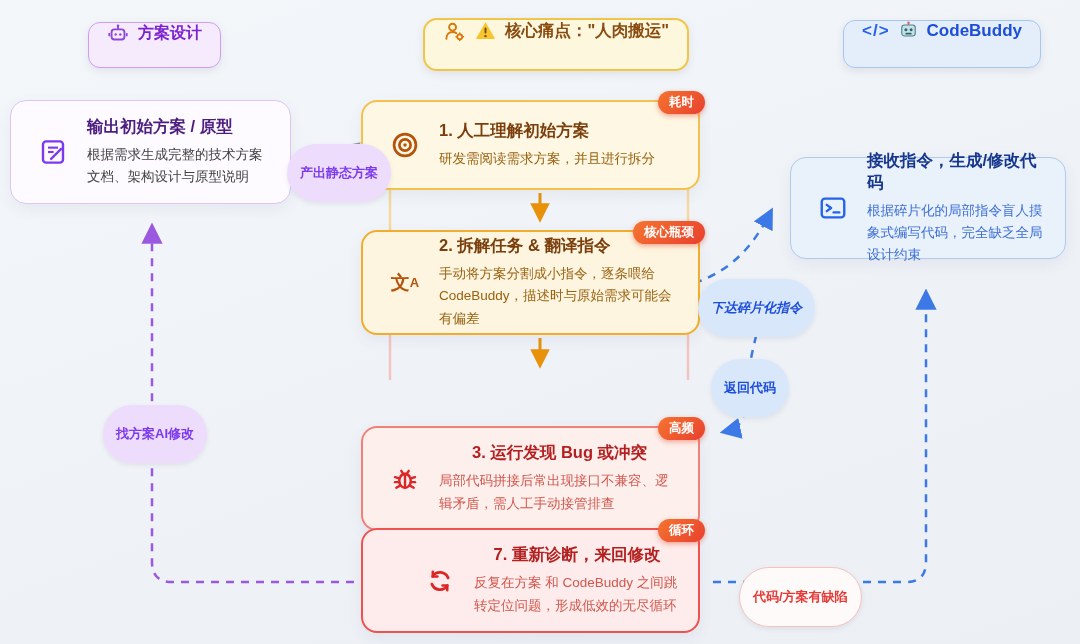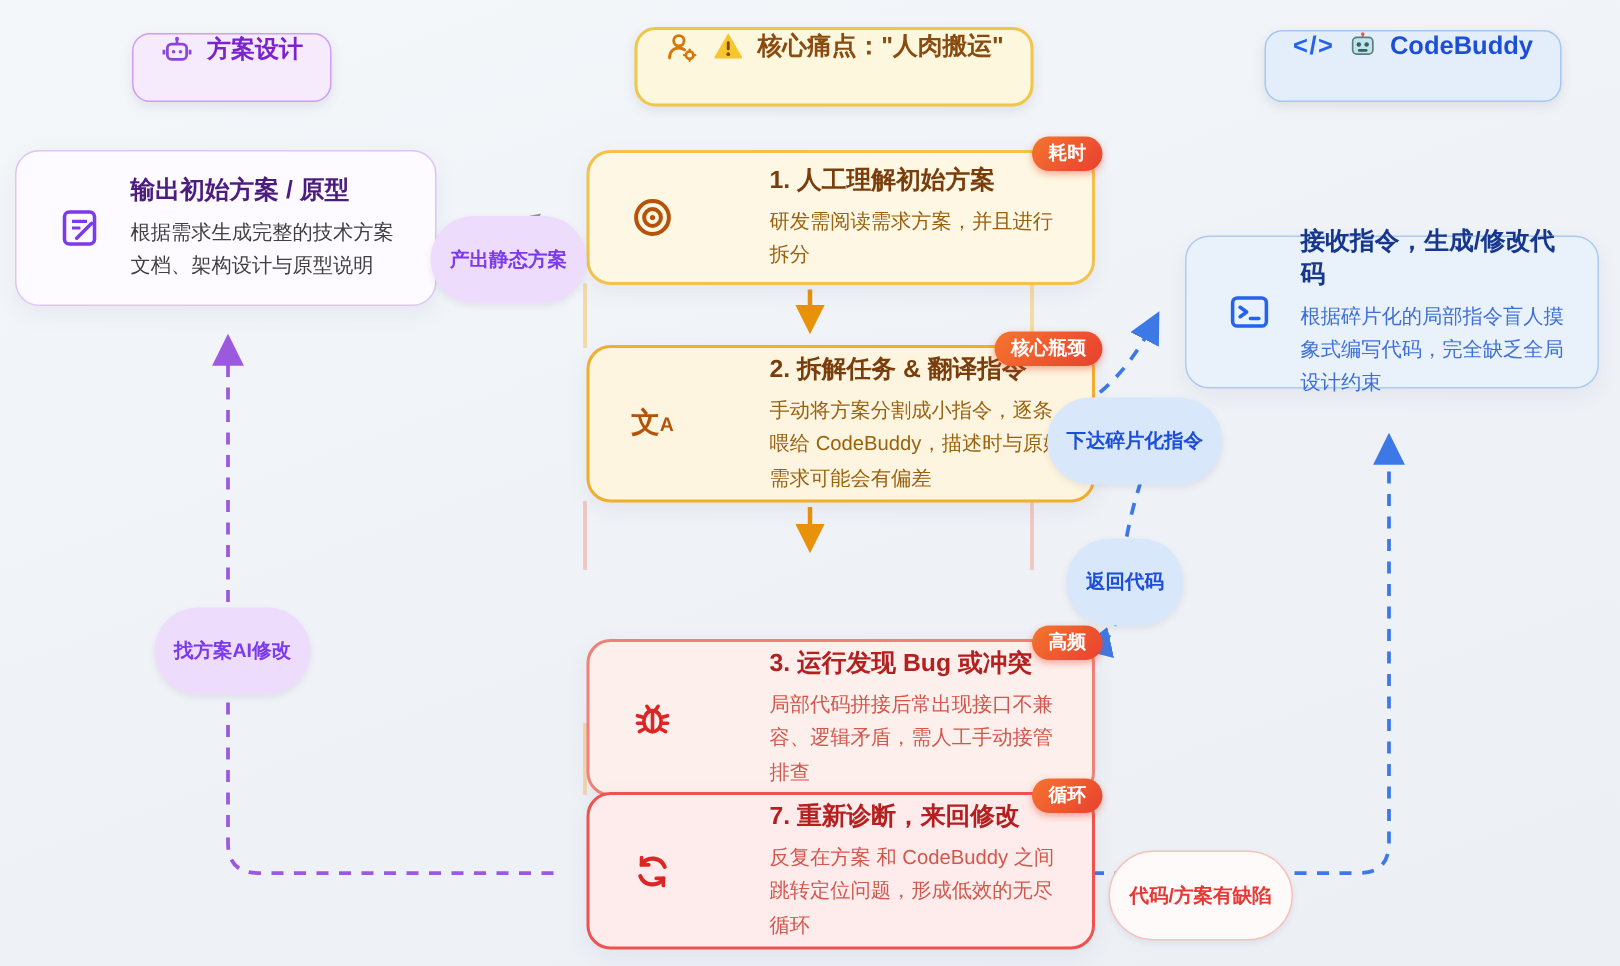--- a/index.html
+++ b/index.html
@@ -28,28 +28,28 @@
   .card .desc{font-size:13.5px;line-height:1.65;margin:0;}
 
   .plan-card{left:10px;top:100px;width:281px;height:104px;background:#fdfbff;border:1.5px solid #dcc6f5;}
   .plan-card .title{color:#4c1d7f;}
   .plan-card .desc{color:#404040;}
 
   .cb-card{left:790px;top:157px;width:276px;height:102px;background:#e9f1fb;border:1.5px solid #aecbee;}
   .cb-card .title{color:#17378c;}
   .cb-card .desc{color:#3d6fd6;}
 
-  .step{left:391px;width:339px;gap:44px;}
+  .step{left:361px;width:339px;}
   .step .title{color:#7a3e0c;}
   .step .desc{color:#9a6210;}
   .step1{top:100px;height:90px;background:#fdf7e3;border:2px solid #f2c14e;}
   .step2{top:230px;height:105px;background:#fdf5df;border:2px solid #f0ad2e;}
   .step3{top:378px;height:105px;background:#fdefec;border:2px solid #f08078;margin-top:48px;}
-  .step4{top:528px;height:105px;background:#fdeceb;border:2px solid #ef5350;}
-  .step3 .title,.step4 .title{color:#b42020;}
+  .step4{top:528px;height:105px;background:#fdeceb;border:2px solid #ef5350;padding-left:35px;}
+  .step3 .title,.step4 .title{color:#b42020;text-align:center;}
   .step3 .desc,.step4 .desc{color:#d2574d;}
 
   .corner-badge{position:absolute;top:-11px;right:-7px;padding:3px 11px;border-radius:999px;
     background:linear-gradient(135deg,#f5752f,#e8402f);color:#fff;font-size:12.5px;font-weight:bold;
     box-shadow:0 2px 5px rgba(232,74,47,.45);white-space:nowrap;}
 
   
   .pill{position:absolute;padding:20px 13px;border-radius:999px;font-size:13px;font-weight:bold;white-space:nowrap;
     box-shadow:0 2px 5px rgba(80,90,110,.10);margin-top:22px;}
   .pill.purple{background:#eedcfc;color:#7c3aed;}
@@ -241,18 +241,18 @@
         <line x1="12.5" y1="15.5" x2="17" y2="15.5"></line>
       </svg>
     </div>
     <div class="txt">
       <p class="title">接收指令，生成/修改代码</p>
       <p class="desc">根据碎片化的局部指令盲人摸象式编写代码，完全缺乏全局设计约束</p>
     </div>
   </div>
 
   <span class="pill purple" style="left:287px;top:122px;">产出静态方案</span>
-  <span class="pill blue" style="left:698px;top:243px;">下达碎片化指令</span>
+  <span class="pill blue" style="left:698px;top:257px;font-style:italic;">下达碎片化指令</span>
   <span class="pill blue" style="left:711px;top:337px;">返回代码</span>
   <span class="pill purple" style="left:103px;top:383px;">找方案AI修改</span>
   <span class="pill red-outline" style="left:739px;top:545px;">代码/方案有缺陷</span>
 
 </div>
 
 </body></html>

